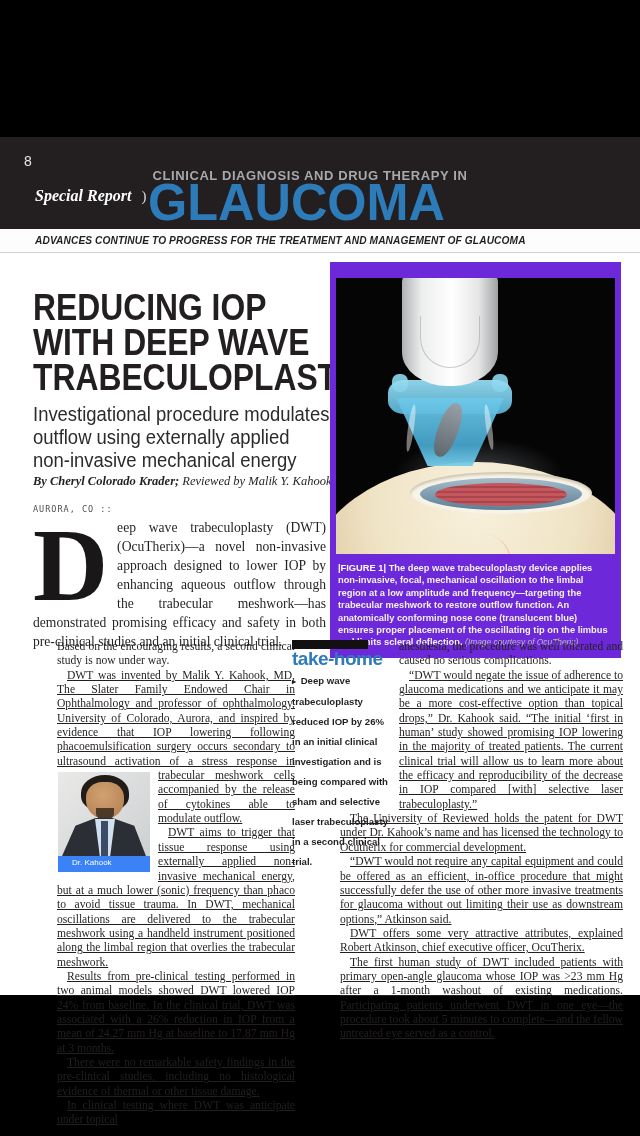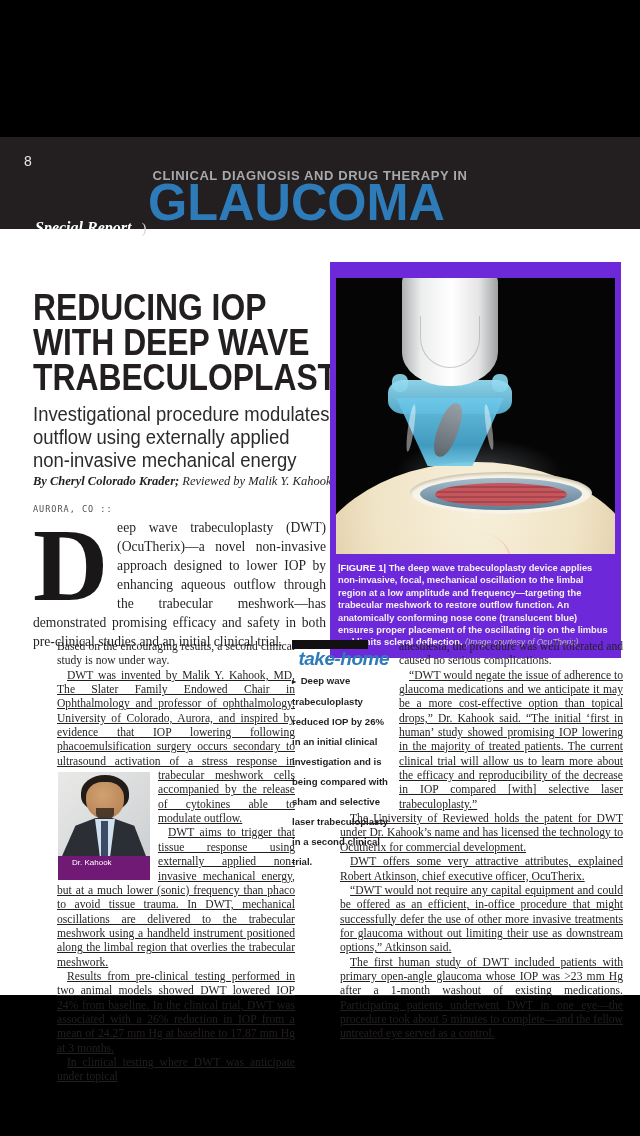--- a/index.html
+++ b/index.html
@@ -12,21 +12,21 @@
     position:absolute; left:0; top:137px; width:640px; height:858px;
     background:#ffffff;
   }
   
   .masthead { position:absolute; left:0; top:0; width:640px; height:92px; background:#231f20; overflow:visible; }
   .pageno { position:absolute; left:24px; top:16px; color:#e8e8e8; font-size:14px; }
   .kicker { position:absolute; left:0; top:31px; width:620px; text-align:center;
             color:#a7a9ac; font-weight:bold; font-size:13px; letter-spacing:.6px; }
   .brand  { position:absolute; left:148px; top:40px; color:#2d7bb8; font-weight:bold;
             font-size:52px; line-height:50px; letter-spacing:0px; transform:scaleX(0.97); transform-origin:0 0; }
-  .special { position:absolute; left:35px; top:82px; color:#ffffff;
+  .special { position:absolute; left:35px; top:50px; color:#ffffff;
              font-family:"Liberation Serif", serif; font-style:italic; font-weight:bold; font-size:16px; }
   .special .paren { font-weight:normal; font-style:normal; font-size:15px; margin-left:10px; color:#d8d8d8; }
   .band { position:absolute; left:0; top:92px; width:640px; height:24px; background:#fdfdfd;
           border-bottom:1px solid #cfcfcf; }
   .band .tagline { position:absolute; left:35px; top:5px; color:#231f20; font-weight:bold;
                    font-style:italic; font-size:10.5px; letter-spacing:.1px; transform:scaleX(.97); transform-origin:0 0; }
   
   .headline { position:absolute; left:33px; top:153px; color:#231f20; font-weight:bold;
               font-size:37px; line-height:35px; transform:scaleX(.86); transform-origin:0 0; white-space:nowrap; }
   .subtitle { position:absolute; left:33px; top:265px; color:#2b2b2b;
@@ -84,45 +84,48 @@
            background:linear-gradient(135deg,#e9e9e7 0%,#cdd0d3 100%); }
   .hair { position:absolute; left:23px; top:3px; width:48px; height:36px; background:#221c18; border-radius:50% 50% 40% 40%; }
   .face { position:absolute; left:28px; top:10px; width:38px; height:37px;
           background:radial-gradient(circle at 45% 35%, #d2a171, #b07d4e); border-radius:46% 46% 54% 54%; }
   .goatee { position:absolute; left:38px; top:36px; width:18px; height:12px; background:rgba(40,30,24,.75); border-radius:0 0 50% 50%; }
   .suit { position:absolute; left:4px; top:46px; width:84px; height:38px; background:#2b2e34;
           clip-path:polygon(0 100%,16% 20%,40% 0,60% 0,86% 20%,100% 100%); }
   .shirt { position:absolute; left:37px; top:47px; width:20px; height:37px; background:#cfe0ef;
            clip-path:polygon(0 0,100% 0,76% 100%,24% 100%); }
   .tie { position:absolute; left:43px; top:49px; width:7px; height:35px; background:#3c4a66; }
-  .photo-label { width:92px; height:24px; background:#701a75; color:#ffffff; font-family:"Liberation Sans", sans-serif;
+  .photo-label { width:92px; height:16px; background:#3b82f6; color:#ffffff; font-family:"Liberation Sans", sans-serif;
                  font-size:8px; line-height:13px; padding-left:4px; text-align:left; }
   
   .takehome { float:left; width:97px; height:168px; margin-left:-48px; margin-right:10px; margin-bottom:4px;
               font-family:"Liberation Sans", sans-serif; text-align:left; }
   .th-bar { width:76px; height:9px; background:#131011; }
-  .th-title { color:#2d7bb8; font-style:italic; font-weight:bold; font-size:19px; letter-spacing:-0.5px; margin:3px 0 5px 0;text-align:right; }
+  .th-title { color:#2d7bb8; font-weight:bold; font-size:19px; letter-spacing:-0.5px; margin:3px 0 5px 0; }
   .th-text { font-size:9.6px; line-height:20px; font-weight:bold; color:#231f20; }
   .th-bullet { font-size:8px; margin-right:2px; color:#231f20; }
   .continued { text-align:right; font-style:italic; font-size:8.6px; margin-top:2px;
                font-family:"Liberation Sans", sans-serif; color:#231f20; }
   .continued b { font-weight:bold; }
 </style>
 </head>
 <body>
 
 <div class="page">
 
   <div class="masthead">
     <div class="pageno">8</div>
     <div class="kicker">CLINICAL DIAGNOSIS AND DRUG THERAPY IN</div>
     <div class="brand">GLAUCOMA</div>
     <div class="special">
       <span>Special Report</span><span class="paren">)</span>
     </div>
+  </div>
+  <div class="band">
+    <div class="tagline">ADVANCES CONTINUE TO PROGRESS FOR THE TREATMENT AND MANAGEMENT OF GLAUCOMA</div>
   </div>
 
   <div class="headline">
     <div>REDUCING IOP</div>
     <div>WITH DEEP WAVE</div>
     <div>TRABECULOPLASTY</div>
   </div>
   <div class="subtitle">
     <div>Investigational procedure modulates</div>
     <div>outflow using externally applied</div>
@@ -172,32 +175,33 @@
             <span class="goatee"></span>
             <span class="suit"></span>
             <span class="shirt"></span>
             <span class="tie"></span>
           </span>
           <span class="photo-label" style="display:block;">Dr. Kahook</span>
         </span><span>trabecular meshwork cells accompanied by the release of cytokines able to modulate outflow.</span>
     </p>
     <p class="ind">DWT aims to trigger that tissue response using externally applied non-invasive mechanical energy, but at a much lower (sonic) frequency than phaco to avoid tissue trauma. In DWT, mechanical oscillations are delivered to the trabecular meshwork using a handheld instrument positioned along the limbal region that overlies the trabecular meshwork.</p>
     <p class="ind">Results from pre-clinical testing performed in two animal models showed DWT lowered IOP 24% from baseline. In the clinical trial, DWT was associated with a 26% reduction in IOP from a mean of 24.27 mm Hg at baseline to 17.87 mm Hg at 3 months.</p>
+    <p class="ind">There were no remarkable safety findings in the pre-clinical studies, including no histological evidence of thermal or other tissue damage.</p>
     <p class="ind">In clinical testing where DWT was anticipate under topical</p>
   </div>
 
   <div class="col col-right">
     <div class="takehome">
       <div class="th-bar"></div>
       <div class="th-title">take-home</div>
       <div class="th-text">
         <span class="th-bullet">▸</span><span> Deep wave trabeculoplasty reduced IOP by 26% in an initial clinical investigation and is being compared with sham and selective laser trabeculoplasty in a second clinical trial.</span>
       </div>
     </div>
     <p>anesthesia, the procedure was well tolerated and caused no serious complications.</p>
     <p class="ind">“DWT would negate the issue of adherence to glaucoma medications and we anticipate it may be a more cost-effective option than topical drops,” Dr. Kahook said. “The initial ‘first in human’ study showed promising IOP lowering in the majority of treated patients. The current clinical trial will allow us to learn more about the efficacy and reproducibility of the decrease in IOP compared [with] selective laser trabeculoplasty.”</p>
     <p class="ind">The University of Reviewed holds the patent for DWT under Dr. Kahook’s name and has licensed the technology to Ocutherix for commercial development.</p>
+    <p class="ind">“DWT would not require any capital equipment and could be offered as an efficient, in-office procedure that might successfully defer the use of other more invasive treatments for glaucoma without out limiting their use as downstream options,” Atkinson said.</p>
     <p class="ind">DWT offers some very attractive attributes, explained Robert Atkinson, chief executive officer, OcuTherix.</p>
-    <p class="ind">“DWT would not require any capital equipment and could be offered as an efficient, in-office procedure that might successfully defer the use of other more invasive treatments for glaucoma without out limiting their use as downstream options,” Atkinson said.</p>
     <p class="ind">The first human study of DWT included patients with primary open-angle glaucoma whose IOP was &gt;23 mm Hg after a 1-month washout of existing medications. Participating patients underwent DWT in one eye—the procedure took about 5 minutes to complete—and the fellow untreated eye served as a control.</p>
   </div>
 
 </div>
 
 </body></html>

